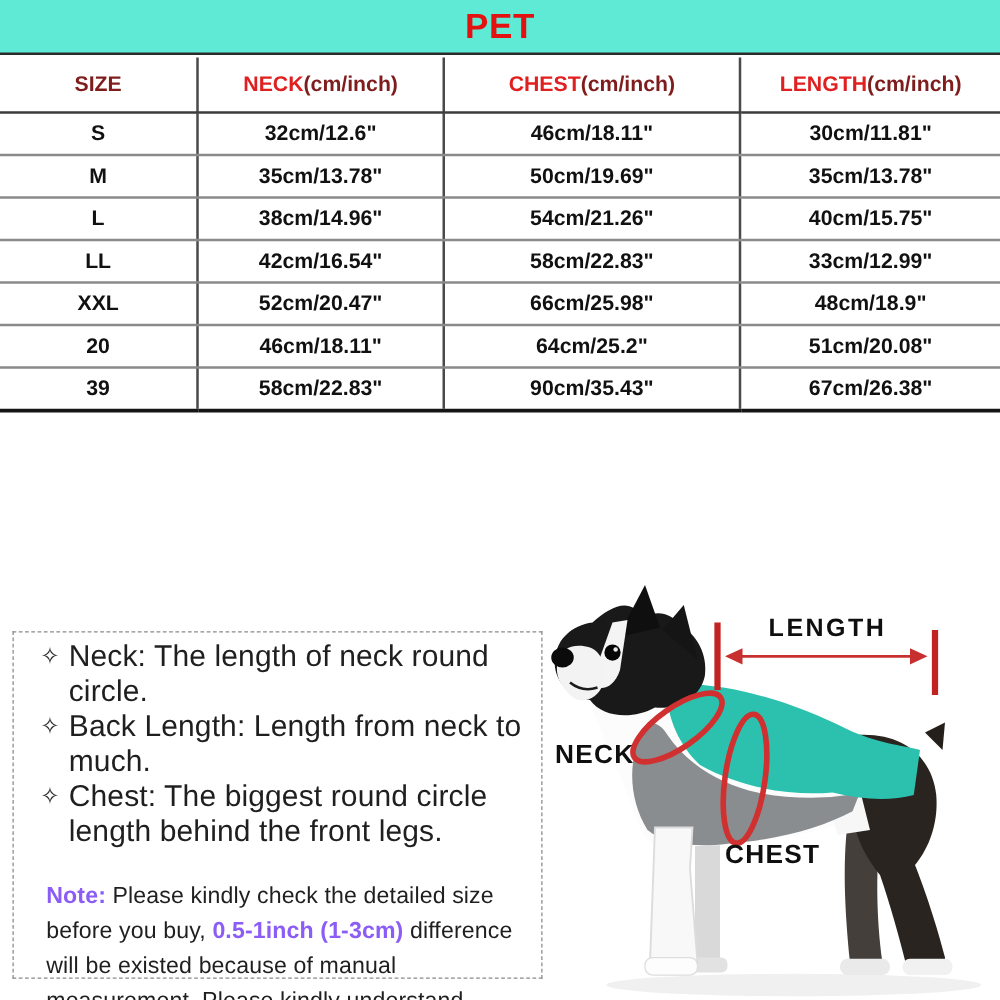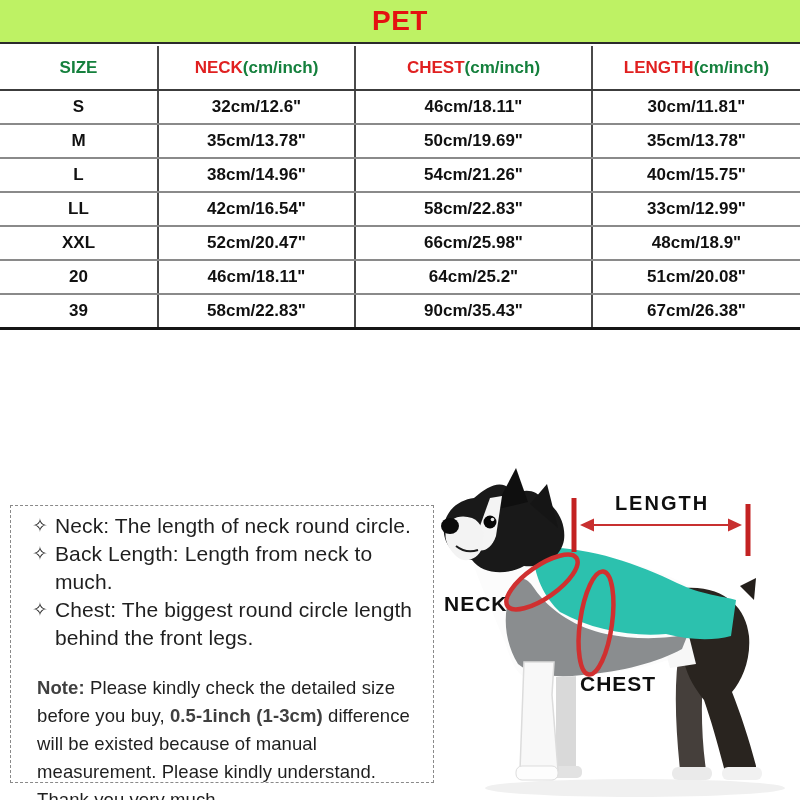--- a/index.html
+++ b/index.html
@@ -2,21 +2,21 @@
 <html><head>
 <meta charset="utf-8">
 <style>
   * { margin: 0; padding: 0; box-sizing: border-box; }
   html, body { width: 800px; height: 800px; background: #ffffff; overflow: hidden; }
   body { font-family: "Liberation Sans", "DejaVu Sans", sans-serif; color: #141414; position: relative; }
 
   
   .title-bar {
     position: absolute; left: 0; top: 0; width: 800px; height: 44px;
-    background: #bef264; border-bottom: 2px solid #2b2b2b;
+    background: #5eead4; border-bottom: 2px solid #2b2b2b;
     display: flex; align-items: center; justify-content: center;
   }
   .title-bar .t-red  { color: #e41111; font-weight: 700; font-size: 28px; letter-spacing: .5px; }
   .title-bar .t-blk  { color: #161616; font-weight: 700; font-size: 28px; letter-spacing: .5px; margin-left: 9px; }
 
   
   .size-table-wrap { position: absolute; left: 0; top: 46px; width: 800px; }
   table.size-table { width: 800px; border-collapse: collapse; table-layout: fixed; }
   table.size-table col.c0 { width: 158px; }
   table.size-table col.c1 { width: 197px; }
@@ -27,39 +27,39 @@
     font-weight: 700; font-size: 17px; color: #111;
     border-right: 2px solid #4a4a4a;
   }
   table.size-table th:last-child, table.size-table td:last-child { border-right: none; }
   table.size-table thead tr { height: 44px; }
   table.size-table thead th { border-bottom: 2px solid #3c3c3c; font-size: 17px; }
   table.size-table tbody tr { height: 34px; }
   table.size-table tbody tr td { border-bottom: 2px solid #8a8a8a; }
   table.size-table tbody tr:last-child td { border-bottom: 3px solid #151515; }
   .hdr-red { color: #e02020; }
-  .hdr-blk { color: #15803d; }
+  .hdr-blk { color: #7f1d1d; }
 
   
   .notes-box {
     position: absolute; left: 10px; top: 505px; width: 424px; height: 278px;
     border: 1px dashed #8a8a8a; padding: 6px 8px 0 14px;
   }
   .bullet-row { display: flex; align-items: flex-start; }
   .bullet-icon {
     flex: 0 0 30px; text-align: center; font-size: 19px; line-height: 28px; color: #2d2d2d;
   }
   .bullet-text {
-    flex: 1; font-size: 21px; line-height: 28px; color: #1f1f1f; letter-spacing: .1px;
+    flex: 1; font-size: 24px; line-height: 28px; color: #1f1f1f; letter-spacing: .1px;
   }
   .note-para {
     margin-top: 22px; padding-left: 12px; padding-right: 2px;
     font-size: 18.5px; line-height: 28px; color: #1f1f1f; letter-spacing: .1px;
   }
-  .note-red { color: #404040; font-weight: 700; margin-top: 8px; }
+  .note-red { color: #8b5cf6; font-weight: 700; margin-top: 8px; }
 
   
   .dog-wrap { position: absolute; left: 430px; top: 440px; width: 370px; height: 360px; }
   .diagram-label { position: absolute; font-weight: 700; color: #0f0f0f; }
   .label-length { left: 598px; top: 492px; width: 128px; text-align: center; font-size: 20px; letter-spacing: 2px; }
   .label-neck   { left: 444px; top: 592px; font-size: 21px; letter-spacing: 1px; }
   .label-chest  { left: 580px; top: 672px; font-size: 21px; letter-spacing: 1px; }
 </style>
 </head>
 <body>

